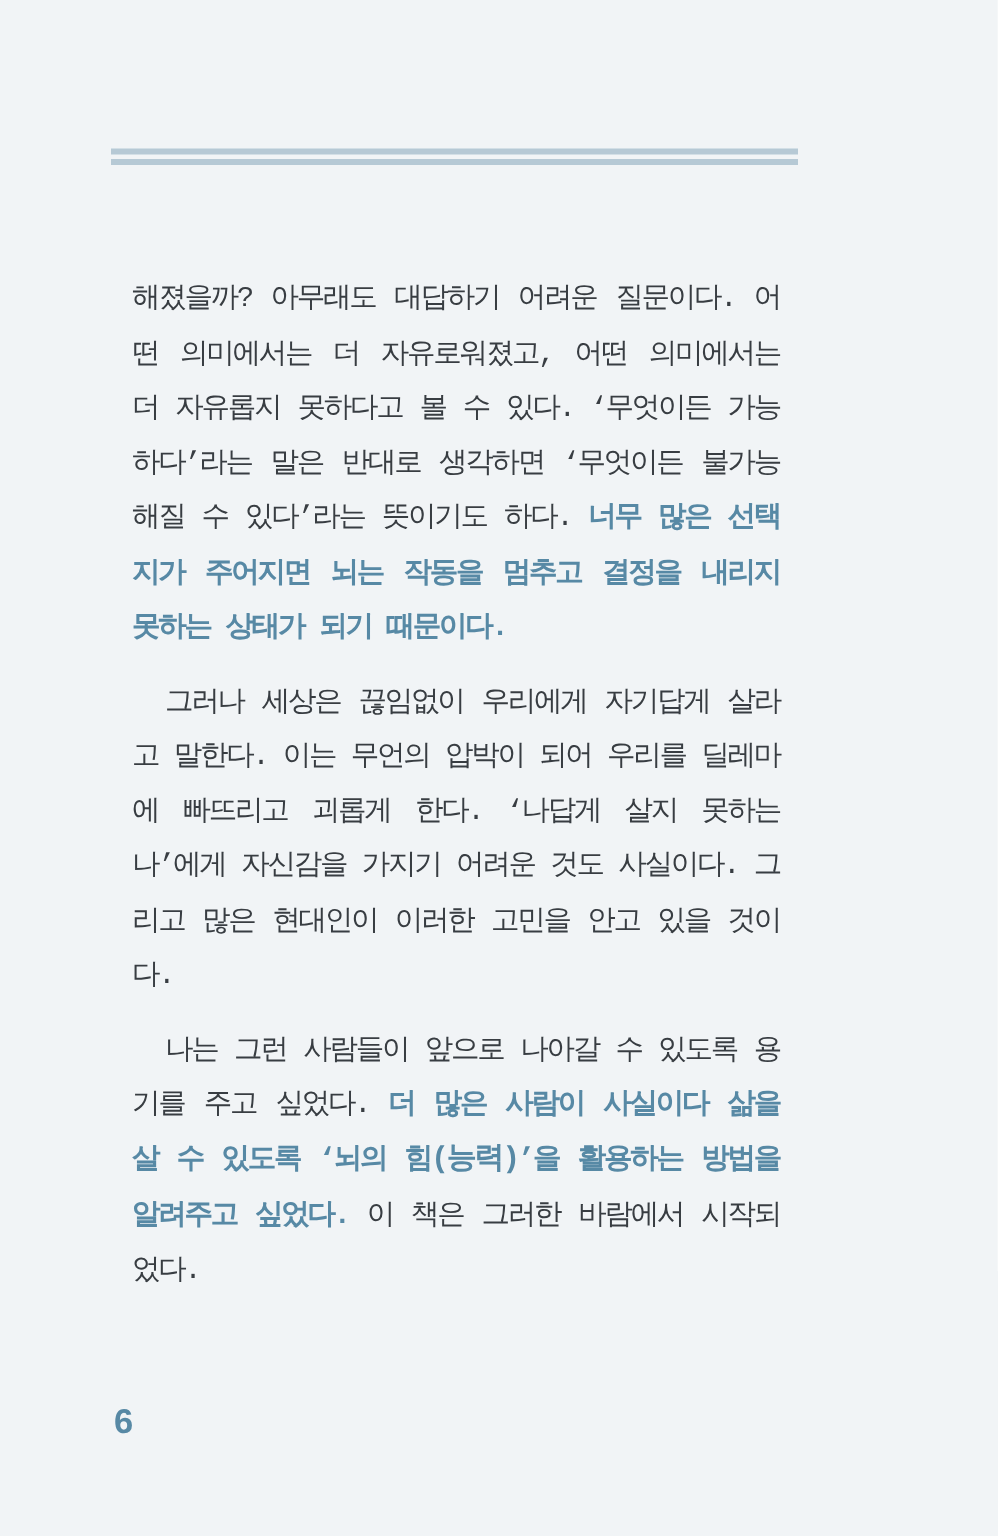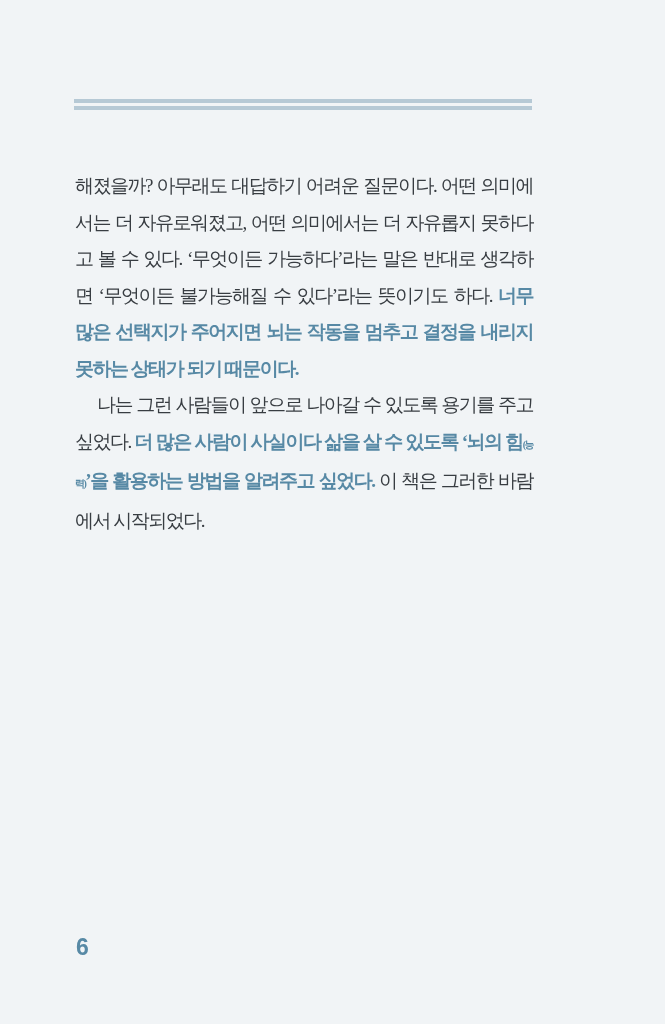--- a/index.html
+++ b/index.html
@@ -35,37 +35,38 @@
     top: 168px;
     width: 458px;
     font-size: 19px;
     letter-spacing: -1.5px;
     line-height: 36.5px;
     color: var(--text, #383d42);
     text-align: justify;
     word-break: normal;
   }
   p.para {
-    margin: 0;
+    margin: 13px;
     padding: 0;
+    font-family: Liberation Mono, monospace;
   }
   p.para.indent {
     text-indent: 22px;
   }
   .seg-normal {
     color: var(--text, #383d42);
   }
   .seg-accent {
     color: var(--accent, #5789a5);
     font-weight: bold;
   }
   .seg-accent-small {
     color: var(--accent, #5789a5);
     font-weight: bold;
-    font-size: 10px;
+    font-size: 20px;
   }
   .page-number {
     position: absolute;
     left: 76px;
     top: 934px;
     font-size: 23px;
     font-weight: bold;
     color: var(--accent, #4e86a4);
     font-family: "Liberation Sans", sans-serif;
   }
@@ -73,16 +74,17 @@
 </head>
 <body>
 
 <div class="page">
   <div class="rule">
     <div class="rule-line"></div>
     <div class="rule-line"></div>
   </div>
   <div class="body-text" id="body-text">
       <p class="para"><span class="seg-normal">해졌을까? 아무래도 대답하기 어려운 질문이다. 어떤 의미에서는 더 자유로워졌고, 어떤 의미에서는 더 자유롭지 못하다고 볼 수 있다. ‘무엇이든 가능하다’라는 말은 반대로 생각하면 ‘무엇이든 불가능해질 수 있다’라는 뜻이기도 하다. </span><span class="seg-accent">너무 많은 선택지가 주어지면 뇌는 작동을 멈추고 결정을 내리지 못하는 상태가 되기 때문이다.</span></p>
+      <p class="para indent"><span class="seg-normal">그러나 세상은 끊임없이 우리에게 자기답게 살라고 말한다. 이는 무언의 압박이 되어 우리를 딜레마에 빠뜨리고 괴롭게 한다. ‘나답게 살지 못하는 나’에게 자신감을 가지기 어려운 것도 사실이다. 그리고 많은 현대인이 이러한 고민을 안고 있을 것이다.</span></p>
       <p class="para indent"><span class="seg-normal">나는 그런 사람들이 앞으로 나아갈 수 있도록 용기를 주고 싶었다. </span><span class="seg-accent">더 많은 사람이 사실이다 삶을 살 수 있도록 ‘뇌의 힘</span><span class="seg-accent-small">(능력)</span><span class="seg-accent">’을 활용하는 방법을 알려주고 싶었다.</span><span class="seg-normal"> 이 책은 그러한 바람에서 시작되었다.</span></p>
     </div>
   <div class="page-number">6</div>
 </div>
 
 </body></html>

